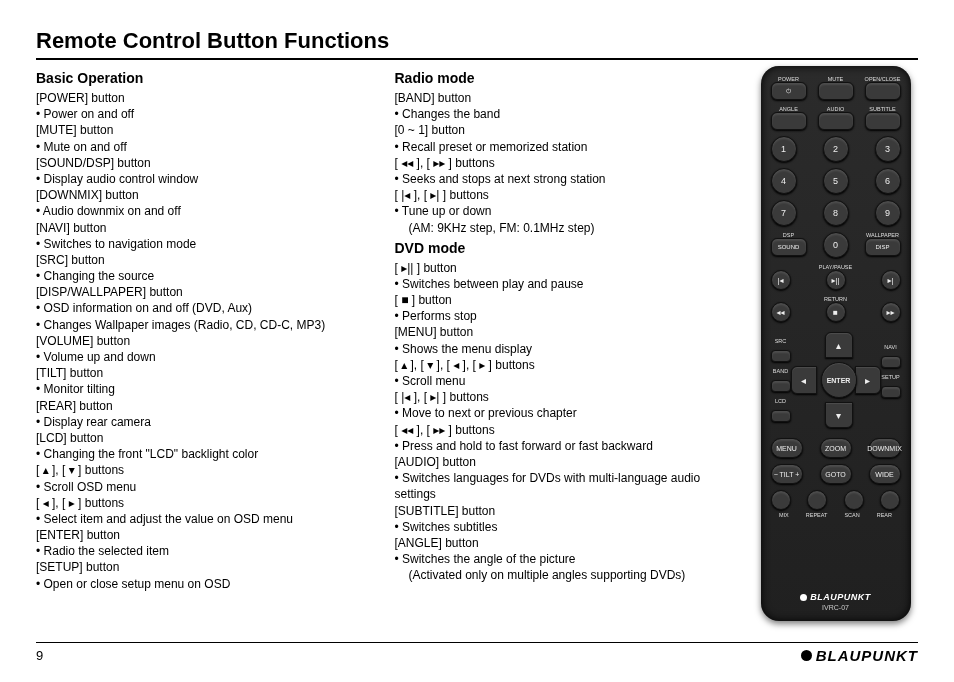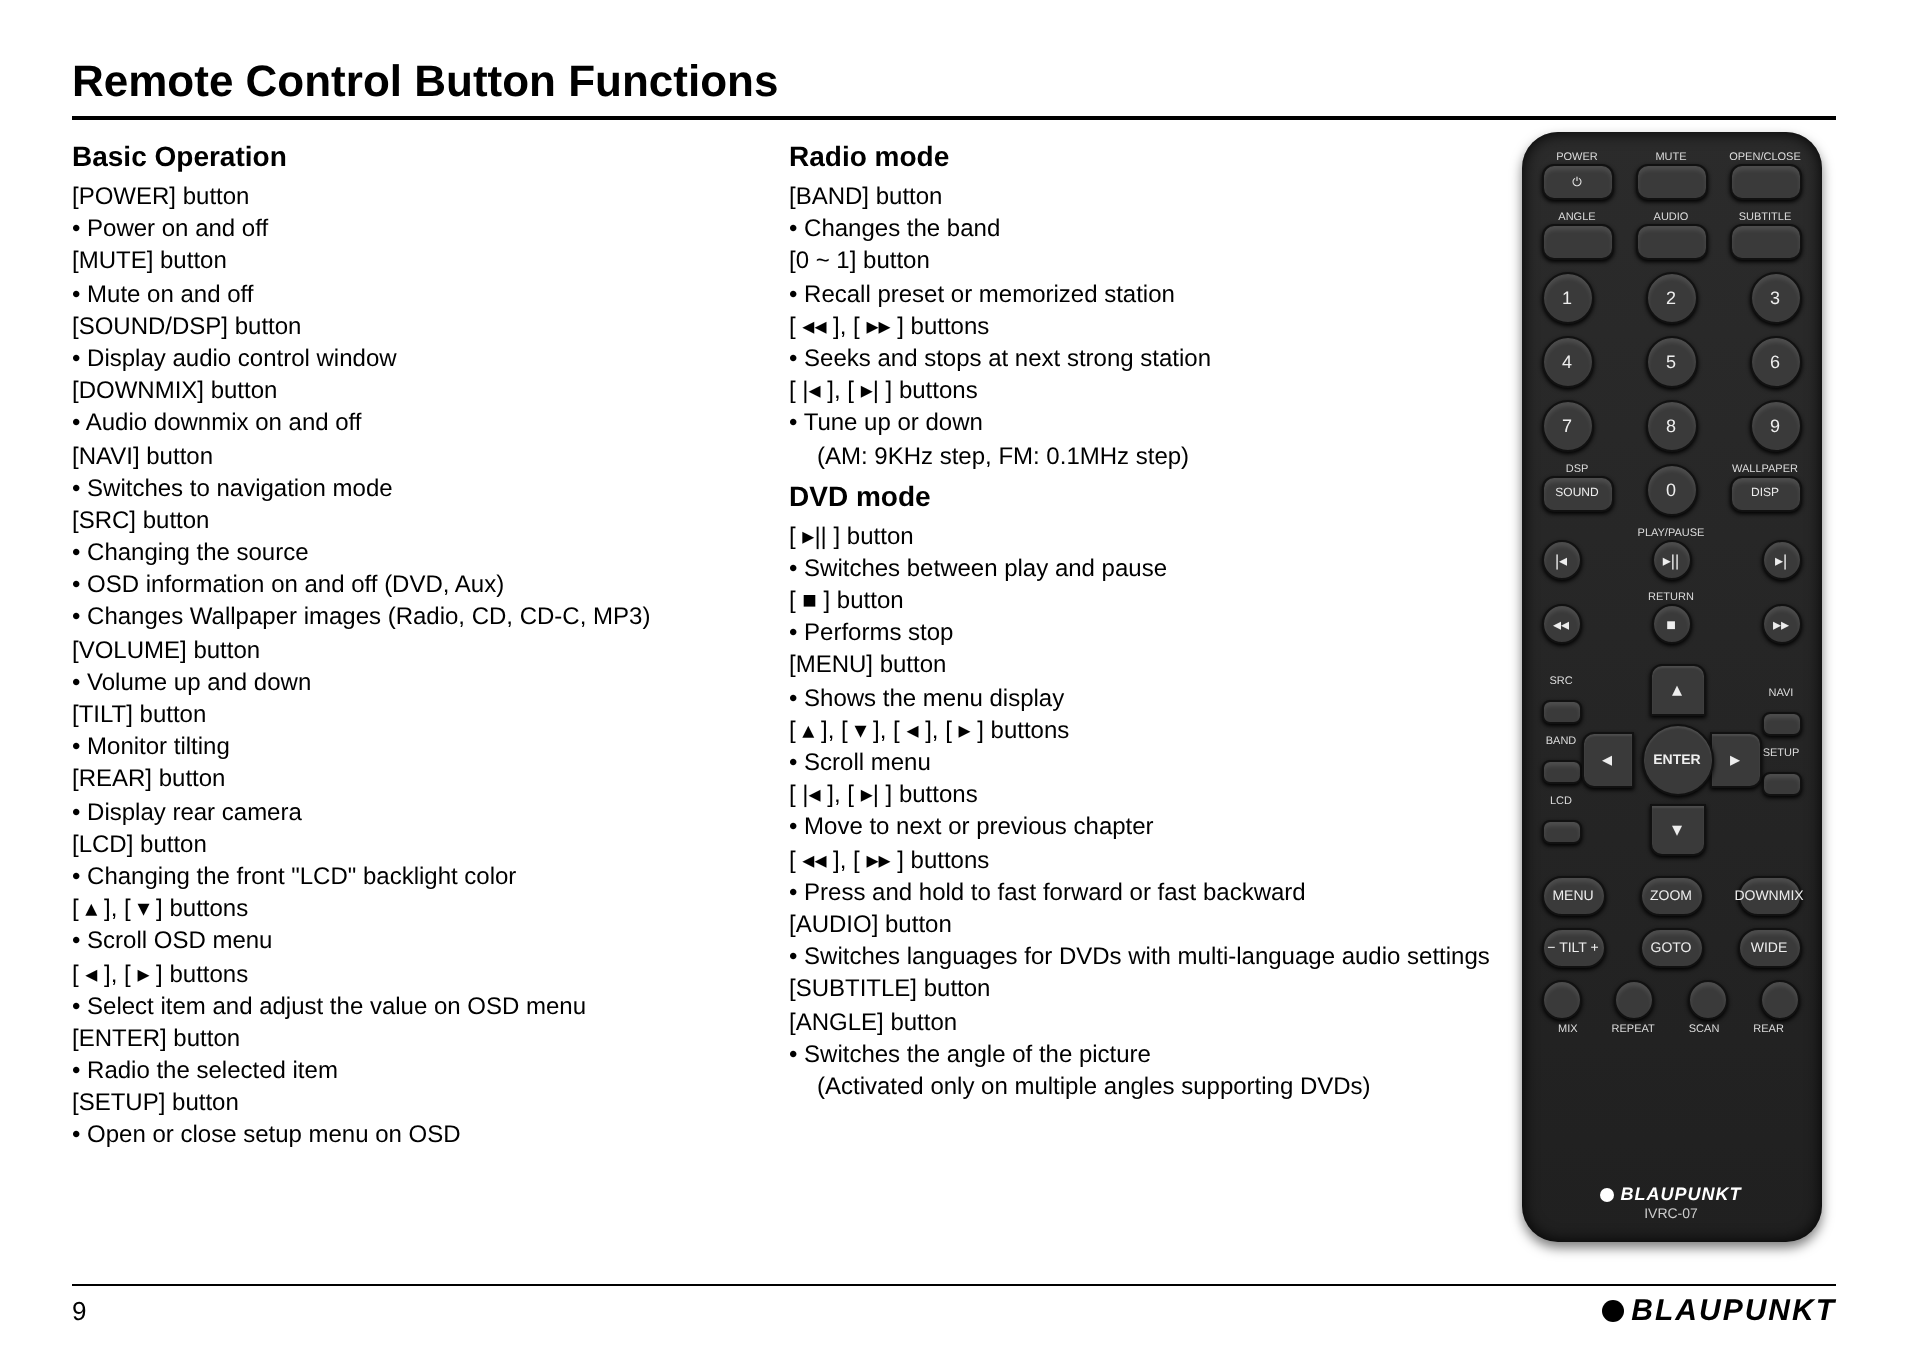--- a/index.html
+++ b/index.html
@@ -14,21 +14,21 @@
   }
   .page-title {
     font-size: 22px;
     font-weight: bold;
     border-bottom: 2px solid #000;
     padding-bottom: 4px;
     margin-bottom: 6px;
   }
   .columns {
     display: flex;
-    gap: 8px;
+    gap: 24px;
     justify-content: space-between;
   }
   .col {
     flex: 1;
   }
   .col-right {
     width: 165px;
     flex: none;
     display: flex;
     justify-content: center;
@@ -143,20 +143,21 @@
         <div><span class="btn-label">[MUTE]</span> button</div>
         <div class="bullet-line">• Mute on and off</div>
         <div><span class="btn-label">[SOUND/DSP]</span> button</div>
         <div class="bullet-line">• Display audio control window</div>
         <div><span class="btn-label">[DOWNMIX]</span> button</div>
         <div class="bullet-line">• Audio downmix on and off</div>
         <div><span class="btn-label">[NAVI]</span> button</div>
         <div class="bullet-line">• Switches to navigation mode</div>
         <div><span class="btn-label">[SRC]</span> button</div>
         <div class="bullet-line">• Changing the source</div>
+        <div><span class="btn-label">[DISP/WALLPAPER]</span> button</div>
         <div class="bullet-line">• OSD information on and off (DVD, Aux)</div>
         <div class="bullet-line">• Changes Wallpaper images (Radio, CD, CD-C, MP3)</div>
         <div><span class="btn-label">[VOLUME]</span> button</div>
         <div class="bullet-line">• Volume up and down</div>
         <div><span class="btn-label">[TILT]</span> button</div>
         <div class="bullet-line">• Monitor tilting</div>
         <div><span class="btn-label">[REAR]</span> button</div>
         <div class="bullet-line">• Display rear camera</div>
         <div><span class="btn-label">[LCD]</span> button</div>
         <div class="bullet-line">• Changing the front "LCD" backlight color</div>
@@ -195,20 +196,21 @@
         <div class="bullet-line">• Shows the menu display</div>
         <div><span class="btn-label">[ ▴ ], [ ▾ ], [ ◂ ], [ ▸ ]</span> buttons</div>
         <div class="bullet-line">• Scroll menu</div>
         <div><span class="btn-label">[ |◂ ], [ ▸| ]</span> buttons</div>
         <div class="bullet-line">• Move to next or previous chapter</div>
         <div><span class="btn-label">[ ◂◂ ], [ ▸▸ ]</span> buttons</div>
         <div class="bullet-line">• Press and hold to fast forward or fast backward</div>
         <div><span class="btn-label">[AUDIO]</span> button</div>
         <div class="bullet-line">• Switches languages for DVDs with multi-language audio settings</div>
         <div><span class="btn-label">[SUBTITLE]</span> button</div>
+        <div class="bullet-line">• Switches subtitles</div>
         <div><span class="btn-label">[ANGLE]</span> button</div>
         <div class="bullet-line">• Switches the angle of the picture</div>
         <div class="sub-line">(Activated only on multiple angles supporting DVDs)</div>
       </div>
   </div>
 
   <div class="col-right">
     <div class="remote">
       <div class="row">
         <div style="text-align:center">

